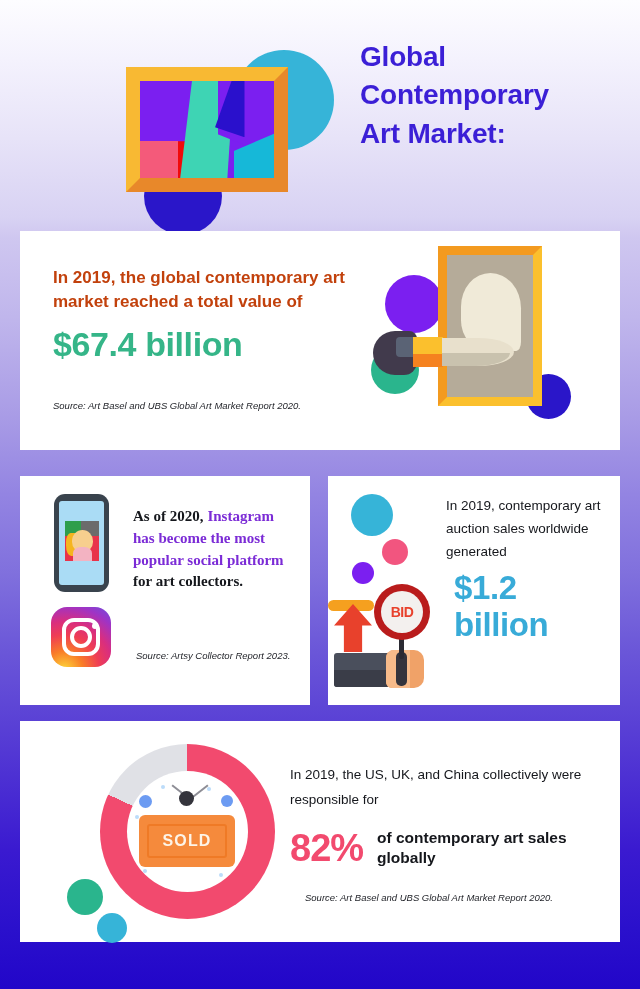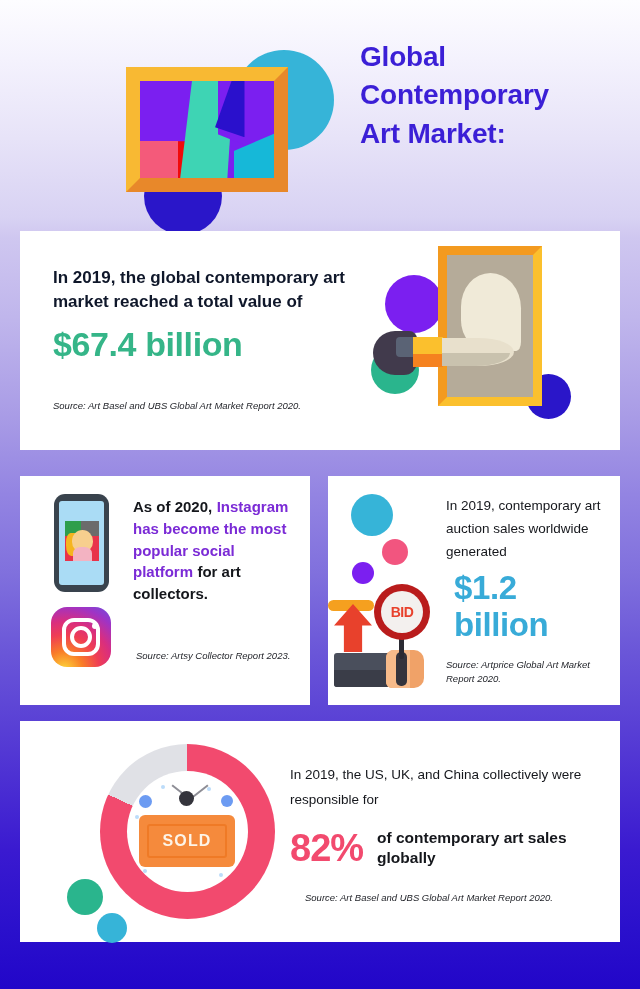--- a/index.html
+++ b/index.html
@@ -85,21 +85,21 @@
   
   .card { position: absolute; background: #ffffff; }
   .card-1 { left: 20px; top: 231px;  width: 600px; height: 219px; }
   .card-2 { left: 20px; top: 476px;  width: 290px; height: 229px; }
   .card-3 { left: 328px; top: 476px; width: 292px; height: 229px; }
   .card-4 { left: 20px; top: 721px;  width: 600px; height: 221px; }
 
   
   .c1-text { position: absolute; left: 33px; top: 35px; width: 300px; }
   .c1-lead {
-    font-size: 17px; font-weight: bold; color: #0f172a;
+    font-size: 17px; font-weight: bold; color: #c2410c;
     line-height: 1.42;
   }
   .c1-big {
     margin-top: 11px;
     font-size: 34px; font-weight: bold; color: #35b588;
     letter-spacing: -0.4px;
   }
   .src {
     font-size: 9.5px; font-style: italic; color: #1d1f25;
     line-height: 1.45;
@@ -206,21 +206,21 @@
   }
   .ig-circ {
     position: absolute; left: 19px; top: 19px;
     width: 22px; height: 22px; border: 4px solid #fff; border-radius: 50%;
   }
   .ig-dot {
     position: absolute; left: 41px; top: 16px;
     width: 6px; height: 6px; border-radius: 50%; background: #fff;
   }
 
-  .c2-text { position: absolute; left: 113px; top: 20px; width: 165px; }
+  .c2-text { position: absolute; left: 113px; top: 30px; width: 165px; font-family: Liberation Serif, serif; }
   .c2-line { font-size: 15px; font-weight: bold; line-height: 1.45; }
   .bk { color: #15171c; }
   .pp { color: #7b2bd6; }
   .c2-src { position: absolute; left: 116px; top: 173px; width: 160px; }
 
   
   .c3-art { position: absolute; left: 6px; top: 14px; width: 112px; height: 200px; }
   .b-teal { left: 17px; top: 4px;  width: 42px; height: 42px; background: #36b4d8; }
   .b-pink { left: 48px; top: 49px; width: 26px; height: 26px; background: #f2557f; }
   .b-purp { left: 18px; top: 72px; width: 22px; height: 22px; background: #7b1ff0; }
@@ -441,21 +441,20 @@
         <div class="paddle-in">
           <span class="bid-text">BID</span>
         </div>
       </div>
     </div>
 
     <div class="c3-text">
       <div class="c3-lead">In 2019, contemporary art auction sales worldwide generated</div>
       <div class="c3-big">$1.2 billion</div>
     </div>
-    <div class="src c3-src">Source: Artprice Global Art Market Report 2020.</div>
   </div>
 
   <div class="card card-4">
     <div class="c4-art">
       <div class="donut">
         <div class="donut-hole"></div>
         <div class="sold-wrap">
           <div class="dot-b db1"></div>
           <div class="dot-b db2"></div>
           <div class="spk s1"></div>

